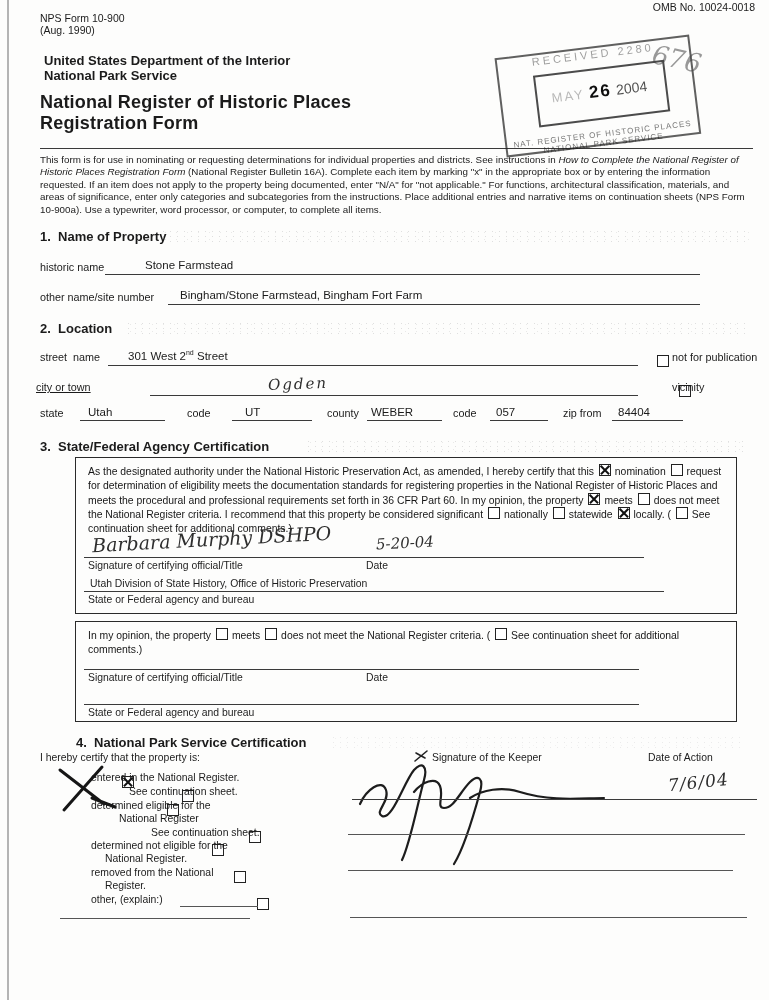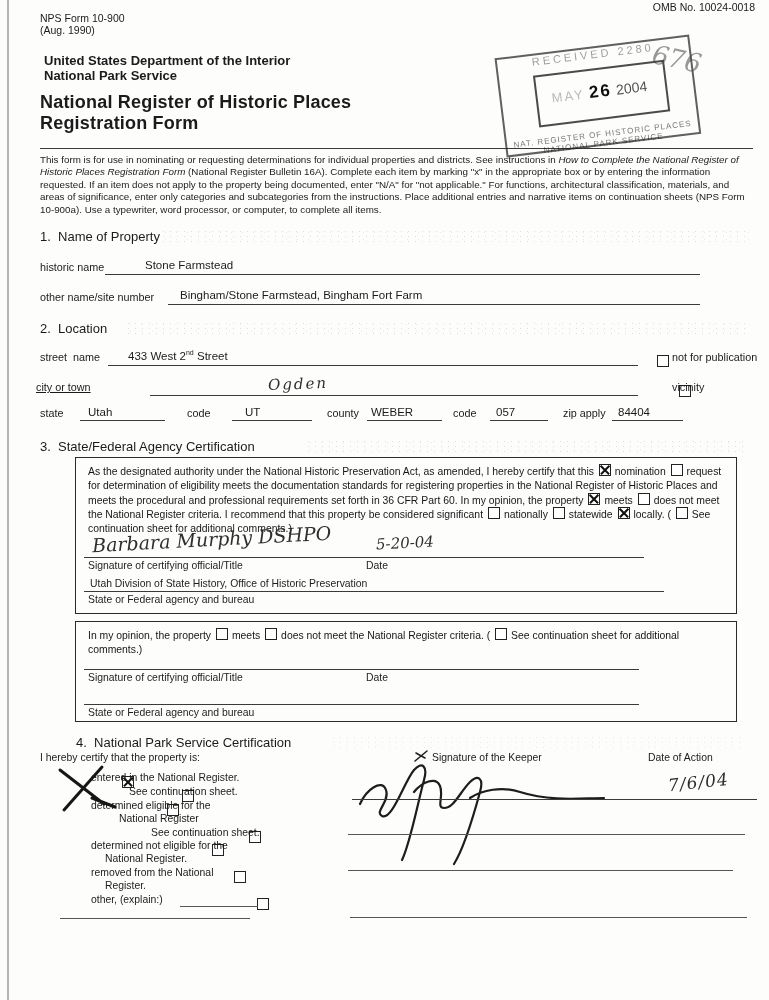--- a/index.html
+++ b/index.html
@@ -7,21 +7,21 @@
     position:relative;width:769px;height:1000px;margin:0 auto;
     background:#fdfdfc;overflow:hidden;color:#1b1b1b;
     font-family:"Liberation Sans",sans-serif;
   }
   .abs{position:absolute;}
   .tiny{font-size:10.5px;line-height:12px;}
   .dept{font-size:13px;font-weight:bold;line-height:14.5px;}
   .bigtitle{font-size:18px;font-weight:bold;line-height:21px;letter-spacing:.2px;}
   .intro{font-size:9.8px;line-height:12.4px;text-align:left;color:#222;}
   .intro i{font-style:italic;}
-  .sec-heading{font-size:13px;font-weight:normal;white-space:pre;}
+  .sec-heading{font-size:13px;font-weight:bold;white-space:pre;}
   .lbl{font-size:10.8px;}
   .val{font-size:11.5px;}
   .line{position:absolute;height:0;border-bottom:1.2px solid #3a3a3a;}
   .line.soft{border-bottom:1px solid #555;}
   .cb{display:inline-block;width:10px;height:10px;border:1.3px solid #222;background:#fff;
       vertical-align:-1px;margin:0 4px 0 2px;position:relative;flex:none;}
   .cb.checked::before,.cb.checked::after{content:"";position:absolute;left:-1px;top:4px;width:12px;height:1.5px;background:#111;}
   .cb.checked::before{transform:rotate(45deg);}
   .cb.checked::after{transform:rotate(-45deg);}
   .boxed{position:absolute;border:1.3px solid #2a2a2a;background:transparent;}
@@ -91,21 +91,21 @@
 
   <span class="abs lbl" style="left:40px;top:291px;">other name/site number</span>
   <span class="abs val" style="left:180px;top:289px;">Bingham/Stone Farmstead, Bingham Fort Farm</span>
   <div class="line" style="left:168px;top:304px;width:532px;"></div>
 
   
   <div class="abs sec-heading" style="left:40px;top:321px;">2.  Location</div>
   <div class="smudge" style="left:125px;top:321px;width:620px;height:15px;"></div>
 
   <span class="abs lbl" style="left:40px;top:351px;white-space:pre;">street  name</span>
-  <span class="abs val" style="left:128px;top:349px;"><span>433 West 2</span><sup>nd</sup><span> Street</span></span>
+  <span class="abs val" style="left:128px;top:349px;"><span>301 West 2</span><sup>nd</sup><span> Street</span></span>
   <div class="line" style="left:108px;top:365px;width:530px;"></div>
   <span class="cb abs" style="left:655px;top:352px;"></span>
   <span class="abs lbl" style="left:672px;top:351px;">not for publication</span>
 
   <span class="abs lbl" style="left:36px;top:381px;text-decoration:underline;">city or town</span>
   <span class="abs hand" style="left:268px;top:375px;font-size:15px;letter-spacing:2px;transform:rotate(-2deg);">Ogden</span>
   <div class="line" style="left:150px;top:395px;width:488px;"></div>
   <span class="cb abs" style="left:655px;top:382px;"></span>
   <span class="abs lbl" style="left:672px;top:381px;">vicinity</span>
 
@@ -114,21 +114,21 @@
   <div class="line" style="left:80px;top:420px;width:85px;"></div>
   <span class="abs lbl" style="left:187px;top:407px;">code</span>
   <span class="abs val" style="left:245px;top:406px;">UT</span>
   <div class="line" style="left:232px;top:420px;width:80px;"></div>
   <span class="abs lbl" style="left:327px;top:407px;">county</span>
   <span class="abs val" style="left:371px;top:406px;">WEBER</span>
   <div class="line" style="left:367px;top:420px;width:75px;"></div>
   <span class="abs lbl" style="left:453px;top:407px;">code</span>
   <span class="abs val" style="left:496px;top:406px;">057</span>
   <div class="line" style="left:490px;top:420px;width:58px;"></div>
-  <span class="abs lbl" style="left:563px;top:407px;">zip apply</span>
+  <span class="abs lbl" style="left:563px;top:407px;">zip from</span>
   <span class="abs val" style="left:618px;top:406px;">84404</span>
   <div class="line" style="left:612px;top:420px;width:71px;"></div>
 
   
   <div class="abs sec-heading" style="left:40px;top:439px;">3.  State/Federal Agency Certification</div>
   <div class="smudge" style="left:305px;top:439px;width:440px;height:15px;"></div>
 
   <div class="boxed" style="left:75px;top:457px;width:660px;height:155px;">
     <div class="boxtext" style="position:absolute;left:12px;top:6px;width:636px;">
       <span>As the designated authority under the National Historic Preservation Act, as amended, I hereby certify that this</span>

